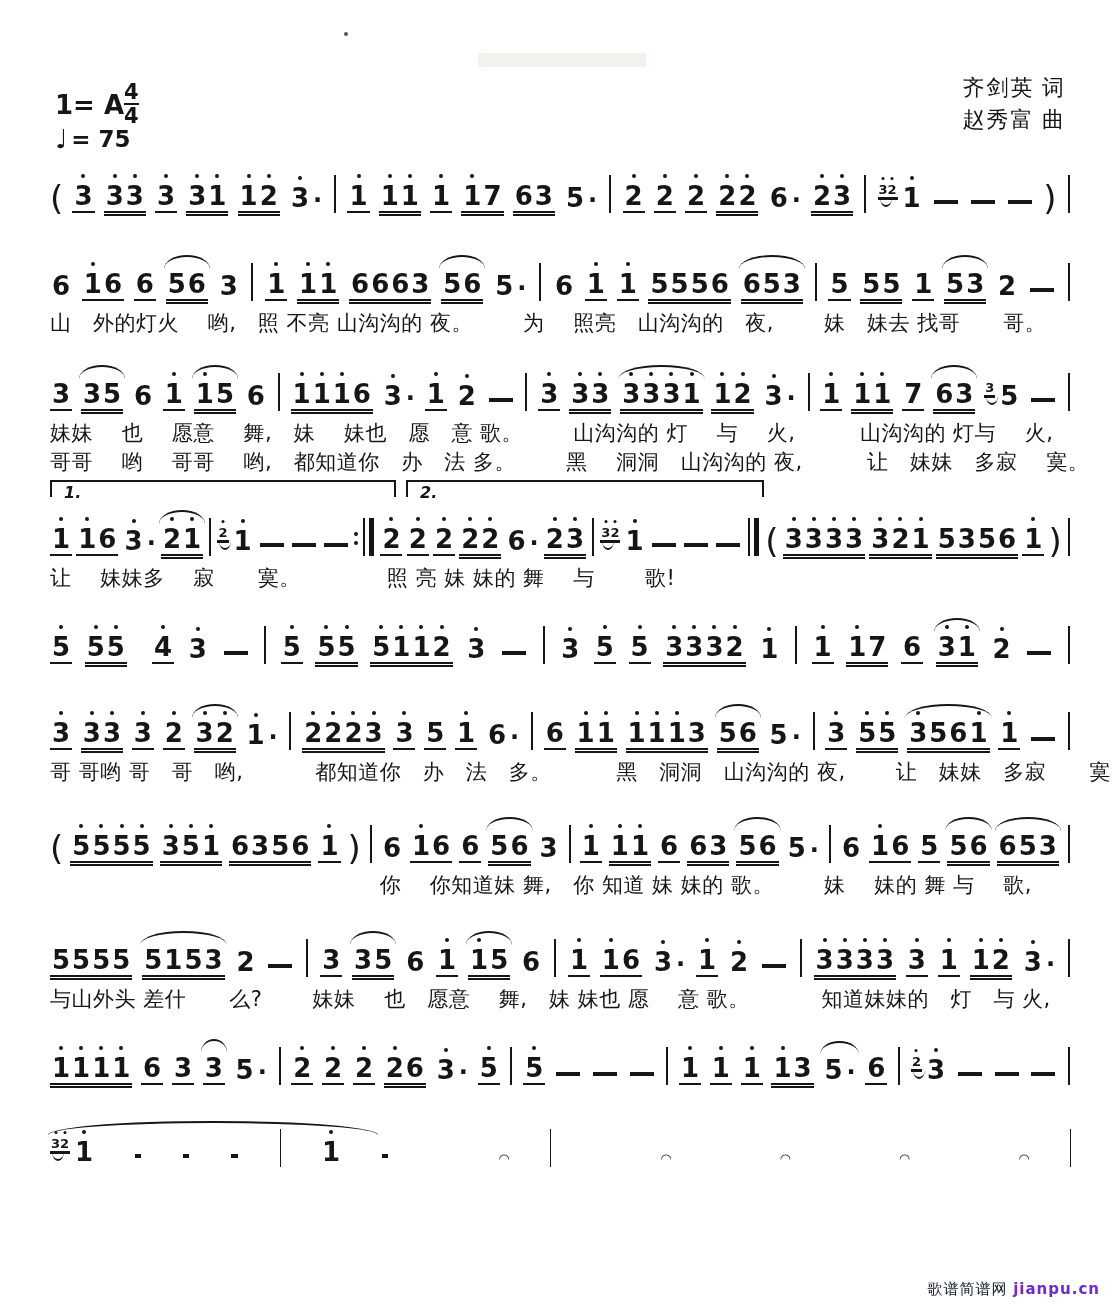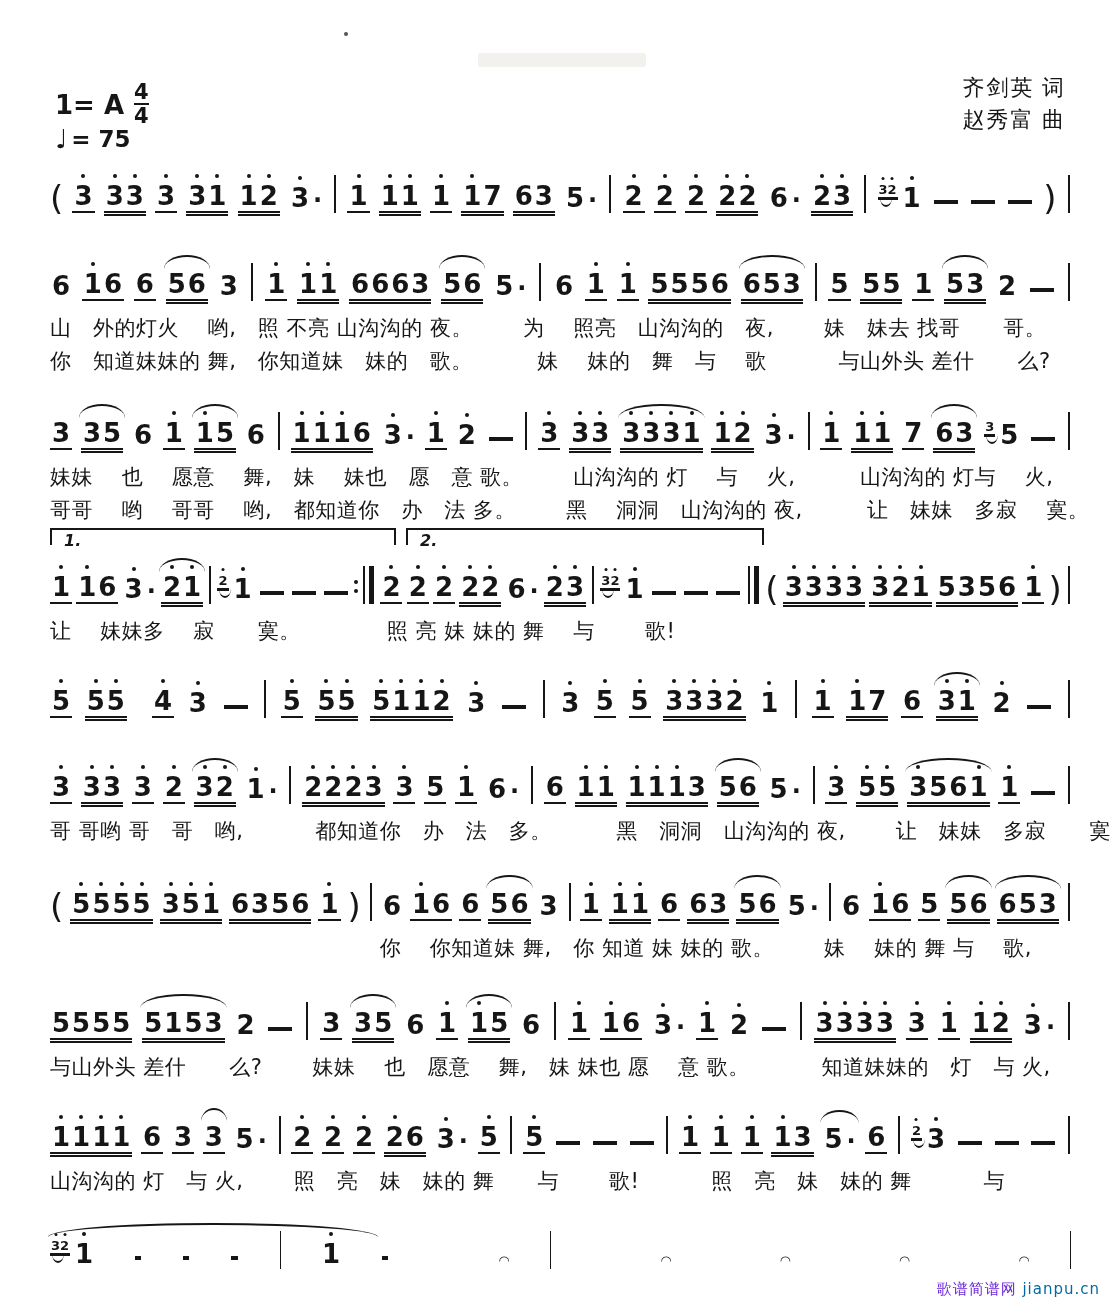--- a/index.html
+++ b/index.html
@@ -3,21 +3,21 @@
 <meta charset="utf-8">
 <style>
   html,body{margin:0;padding:0;background:#ffffff;}
   body{
     width:1112px;height:1309px;overflow:hidden;position:relative;
     font-family:"DejaVu Sans","Liberation Sans",sans-serif;color:#161616;
   }
   
   .speck{position:absolute;left:344px;top:32px;width:4px;height:4px;background:#555;border-radius:50%;}
   .smudge{position:absolute;left:478px;top:53px;width:168px;height:14px;background:#f3f1ed;border-radius:3px;}
-  .keysig{position:absolute;left:55px;top:82px;font-size:26px;font-weight:bold;display:flex;align-items:center;gap:10px;}
+  .keysig{position:absolute;left:55px;top:82px;font-size:26px;font-weight:bold;display:flex;align-items:center;}
   .frac{display:inline-flex;flex-direction:column;align-items:center;line-height:1;font-size:21px;font-weight:bold;}
   .frac .den{border-top:2px solid #161616;padding-top:1px;}
   .tempo{position:absolute;left:55px;top:124px;font-size:23px;font-weight:bold;display:flex;align-items:center;gap:4px;}
   .tempo .glyph{font-size:26px;}
   .credits{position:absolute;right:46px;top:72px;text-align:right;font-size:22px;line-height:1.45;letter-spacing:2px;font-family:Liberation Serif, serif;}
   
   #score{position:absolute;left:50px;top:163px;width:1022px;}
   .row{position:relative;}
   .notes{display:flex;justify-content:space-between;align-items:flex-end;height:58px;padding-bottom:8px;box-sizing:border-box;}
   .row:nth-child(10) .notes{justify-content:flex-start;gap:38px;}
@@ -38,40 +38,40 @@
   .arc{position:absolute;top:-16px;left:-2px;right:-2px;height:12px;border-top:2px solid #161616;border-radius:50% 50% 0 0 / 100% 100% 0 0;}
   .arc.wide{right:auto;width:330px;z-index:2;}
   .grace{position:relative;display:inline-flex;margin:0 3px 14px 0;}
   .grace .cluster{padding-bottom:1px;}
   .grace .dg{font-size:13px;padding:0;}
   .grace .od{top:-6px;}
   .grace .odot{width:3px;height:3px;}
   .grace .ul2::after{bottom:-3px;height:1.5px;}
   .gtie{position:absolute;bottom:-8px;left:2px;width:12px;height:7px;border-bottom:2px solid #161616;border-radius:0 0 50% 50% / 0 0 100% 100%;}
   .frag{font-size:13px;color:#2b2b2b;margin:0 0 1px 70px;align-self:flex-end;}
-  .lyrics{font-size:21px;line-height:1.35;margin-top:5px;white-space:pre;letter-spacing:0.5px;}
+  .lyrics{font-size:21px;line-height:1.35;white-space:pre;letter-spacing:0.5px;}
   .volta{position:absolute;top:-2px;height:15px;border:2px solid #161616;border-bottom:none;}
   .volta .vlabel{position:absolute;left:12px;top:1px;font-style:italic;font-size:16px;font-weight:bold;}
   .v1{left:0;width:342px;}
   .v2{left:356px;width:354px;}
   .has-volta{padding-top:24px;}
   
   .row:nth-child(1){margin-bottom:30px;}
   .row:nth-child(2){margin-bottom:24px;}
   .row:nth-child(3){margin-bottom:6px;}
   .row:nth-child(4){margin-bottom:22px;}
   .row:nth-child(5){margin-bottom:28px;}
   .row:nth-child(6){margin-bottom:26px;}
   .row:nth-child(7){margin-bottom:28px;}
   .row:nth-child(8){margin-bottom:22px;}
   .row:nth-child(9){margin-bottom:24px;}
   
   .watermark{position:absolute;right:12px;bottom:10px;font-size:15px;letter-spacing:1px;}
-  .wm-site{color:#6d28d9;}
-  .wm-url{color:#0369a1;font-weight:normal;}
+  .wm-site{color:#0f172a;}
+  .wm-url{color:#6d28d9;font-weight:bold;}
 </style>
 </head>
 <body>
 
 <span class="speck"></span>
 <span class="smudge"></span>
 
 <div class="keysig">
   <span>1= A</span>
   <span class="frac">
@@ -398,21 +398,20 @@
         </span>
         <span class="tok note">
           <span class="cluster">
             <span class="dg">2</span>
           </span>
         </span>
         <span class="dash"></span>
         <span class="bar"></span>
       </div>
       <div class="lyrics">山　外的灯火　 哟,　照 不亮 山沟沟的 夜。　　 为　 照亮　山沟沟的　夜,　　 妹　妹去 找哥　　哥。</div>
-      <div class="lyrics">你　知道妹妹的 舞,　你知道妹　妹的　歌。　　　妹　 妹的　舞　与　 歌　　　 与山外头 差什　　么?</div>
     </div>
     <div class="row">
       <div class="notes">
         <span class="tok note">
           <span class="cluster ul1">
             <span class="dg">3</span>
           </span>
         </span>
         <span class="tok note">
           <span class="arc"></span>
@@ -1589,21 +1588,20 @@
             <span class="dg"><span class="od">
                 <span class="odot"></span>
               </span>3</span>
           </span>
         </span>
         <span class="dash"></span>
         <span class="dash"></span>
         <span class="dash"></span>
         <span class="bar"></span>
       </div>
-      <div class="lyrics">山沟沟的 灯　与 火,　　 照　亮　妹　妹的 舞　　与　　 歌!　　　 照　亮　妹　妹的 舞　　　 与</div>
     </div>
     <div class="row">
       <div class="notes">
         <span class="tok note">
           <span class="arc wide"></span>
           <span class="grace">
             <span class="cluster ul2">
               <span class="dg"><span class="od">
                   <span class="odot"></span>
                 </span>3</span>

